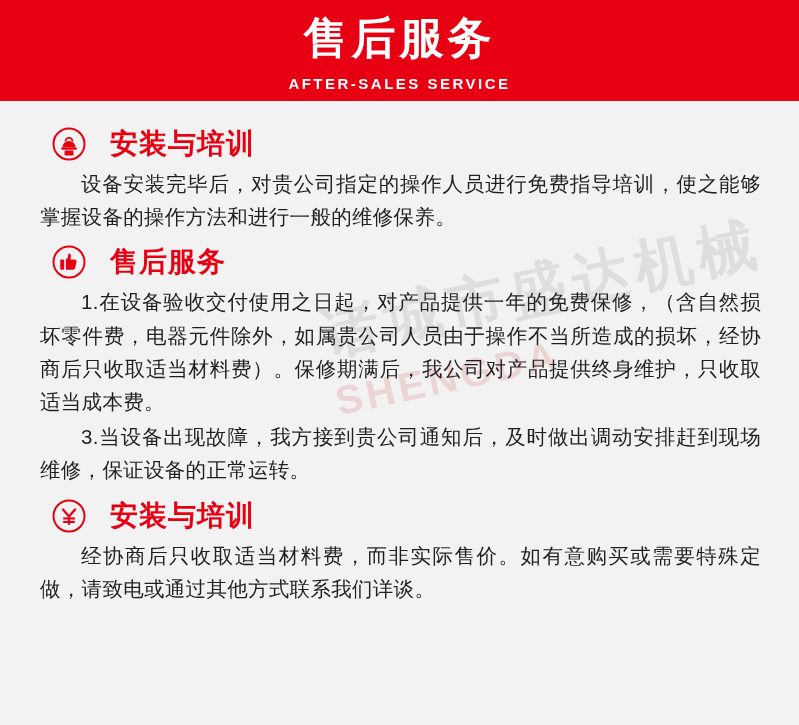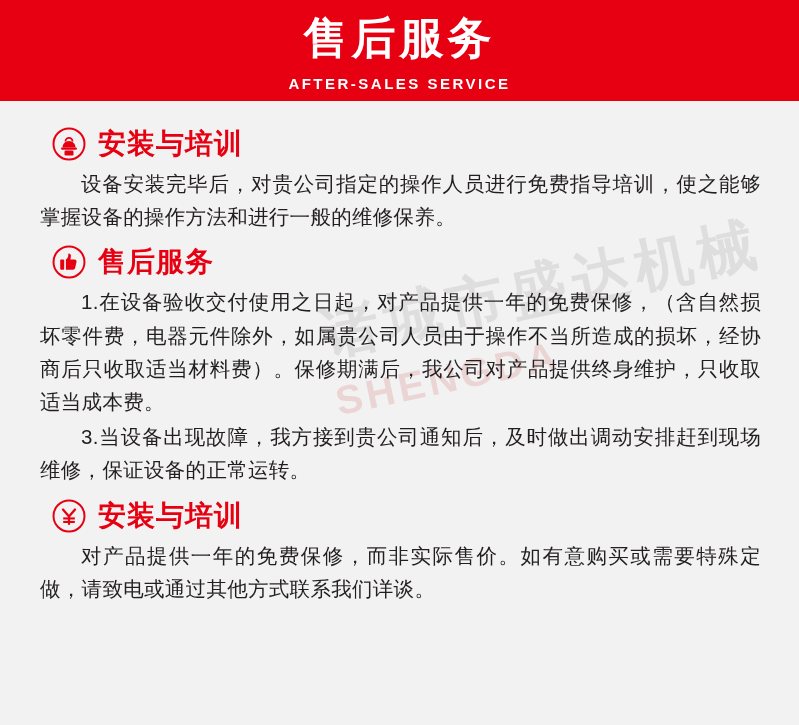--- a/index.html
+++ b/index.html
@@ -81,21 +81,21 @@
     z-index: 2;
     padding: 14px 38px 0 38px;
     box-sizing: border-box;
   }
   .section {
     margin-bottom: 6px;
   }
   .sec-head {
     display: flex;
     align-items: center;
-    gap: 12px;
+    gap: 24px;
     margin: 12px 0 6px 14px;
   }
   .sec-icon {
     width: 34px;
     height: 34px;
     flex: 0 0 34px;
     display: block;
   }
   .sec-title {
     color: #e60012;
@@ -166,17 +166,17 @@
       <div class="sec-head">
         <svg class="sec-icon" viewBox="0 0 34 34">
           <circle cx="17" cy="17" r="15.5" fill="none" stroke="#e60012" stroke-width="2"></circle>
           <path d="M11 10.5l6 7 6-7" fill="none" stroke="#e60012" stroke-width="2.3" stroke-linecap="round"></path>
           <rect x="11.2" y="18.4" width="11.6" height="2.1" fill="#e60012"></rect>
           <rect x="11.2" y="21.9" width="11.6" height="2.1" fill="#e60012"></rect>
           <rect x="15.9" y="17.2" width="2.2" height="8.6" fill="#e60012"></rect>
         </svg>
         <div class="sec-title">安装与培训</div>
       </div>
-      <p class="para">对产品提供一年的免费保修，而非实际售价。如有意购买或需要特殊定做，请致电或通过其他方式联系我们详谈。</p>
+      <p class="para">经协商后只收取适当材料费，而非实际售价。如有意购买或需要特殊定做，请致电或通过其他方式联系我们详谈。</p>
     </div>
 
   </div>
 </div>
 
 </body></html>

